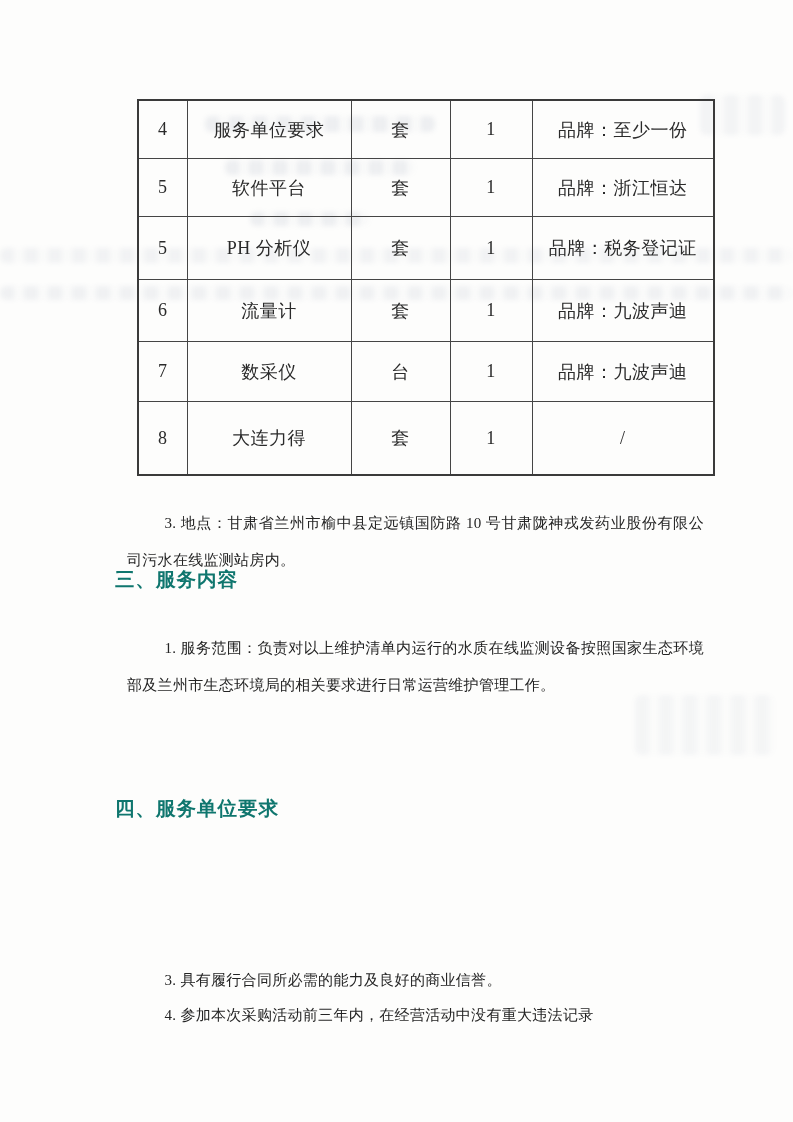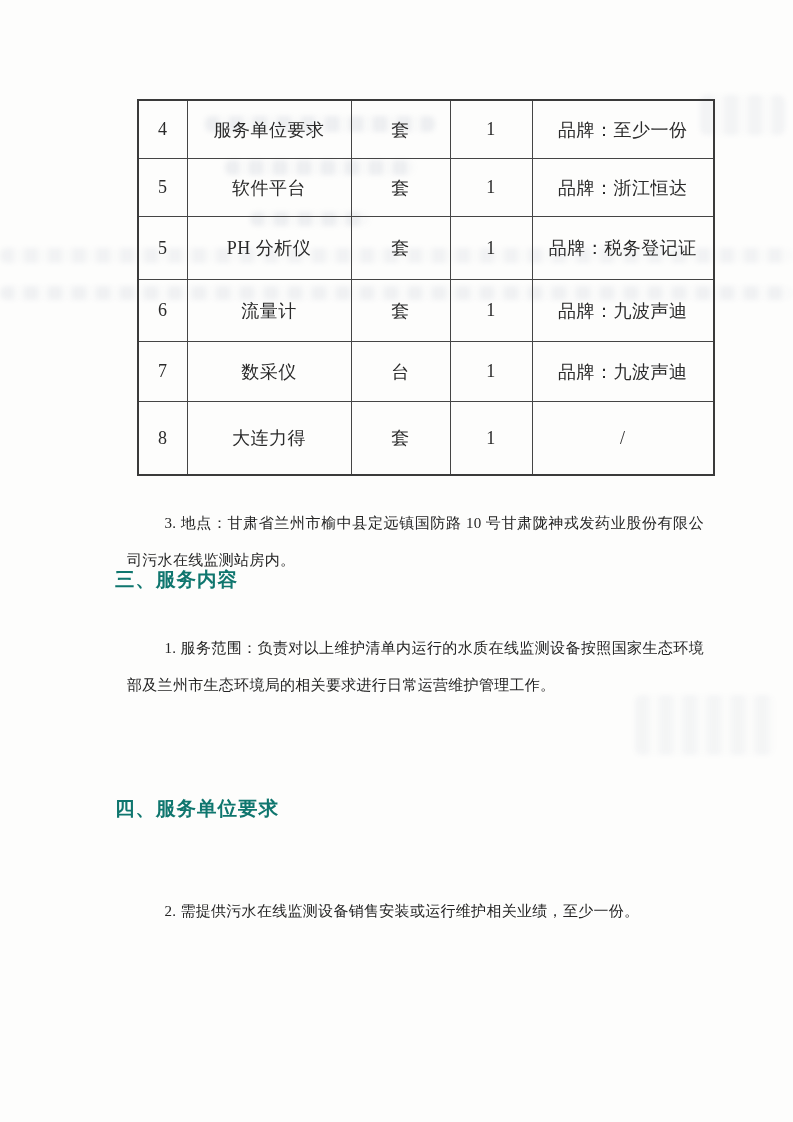--- a/index.html
+++ b/index.html
@@ -120,17 +120,18 @@
   <p class="para" style="top:493px;">3. 地点：甘肃省兰州市榆中县定远镇国防路 10 号甘肃陇神戎发药业股份有限公司污水在线监测站房内。</p>
 
   <h3 class="heading" style="top:566px;">三、服务内容</h3>
 
   <p class="para" style="top:618px;">1. 服务范围：负责对以上维护清单内运行的水质在线监测设备按照国家生态环境部及兰州市生态环境局的相关要求进行日常运营维护管理工作。</p>
 
 
   <h3 class="heading" style="top:761px;margin-top:34px;">四、服务单位要求</h3>
 
 
-  <p class="para" style="top:881px;">2. 需提供污水在线监测设备销售安装或运行维护相关业绩，至少一份。</p>
 
+  <p class="para single" style="top:950px;">3. 具有履行合同所必需的能力及良好的商业信誉。</p>
 
+  <p class="para single" style="top:985px;">4. 参加本次采购活动前三年内，在经营活动中没有重大违法记录</p>
 
 </div>
 
 </body></html>

